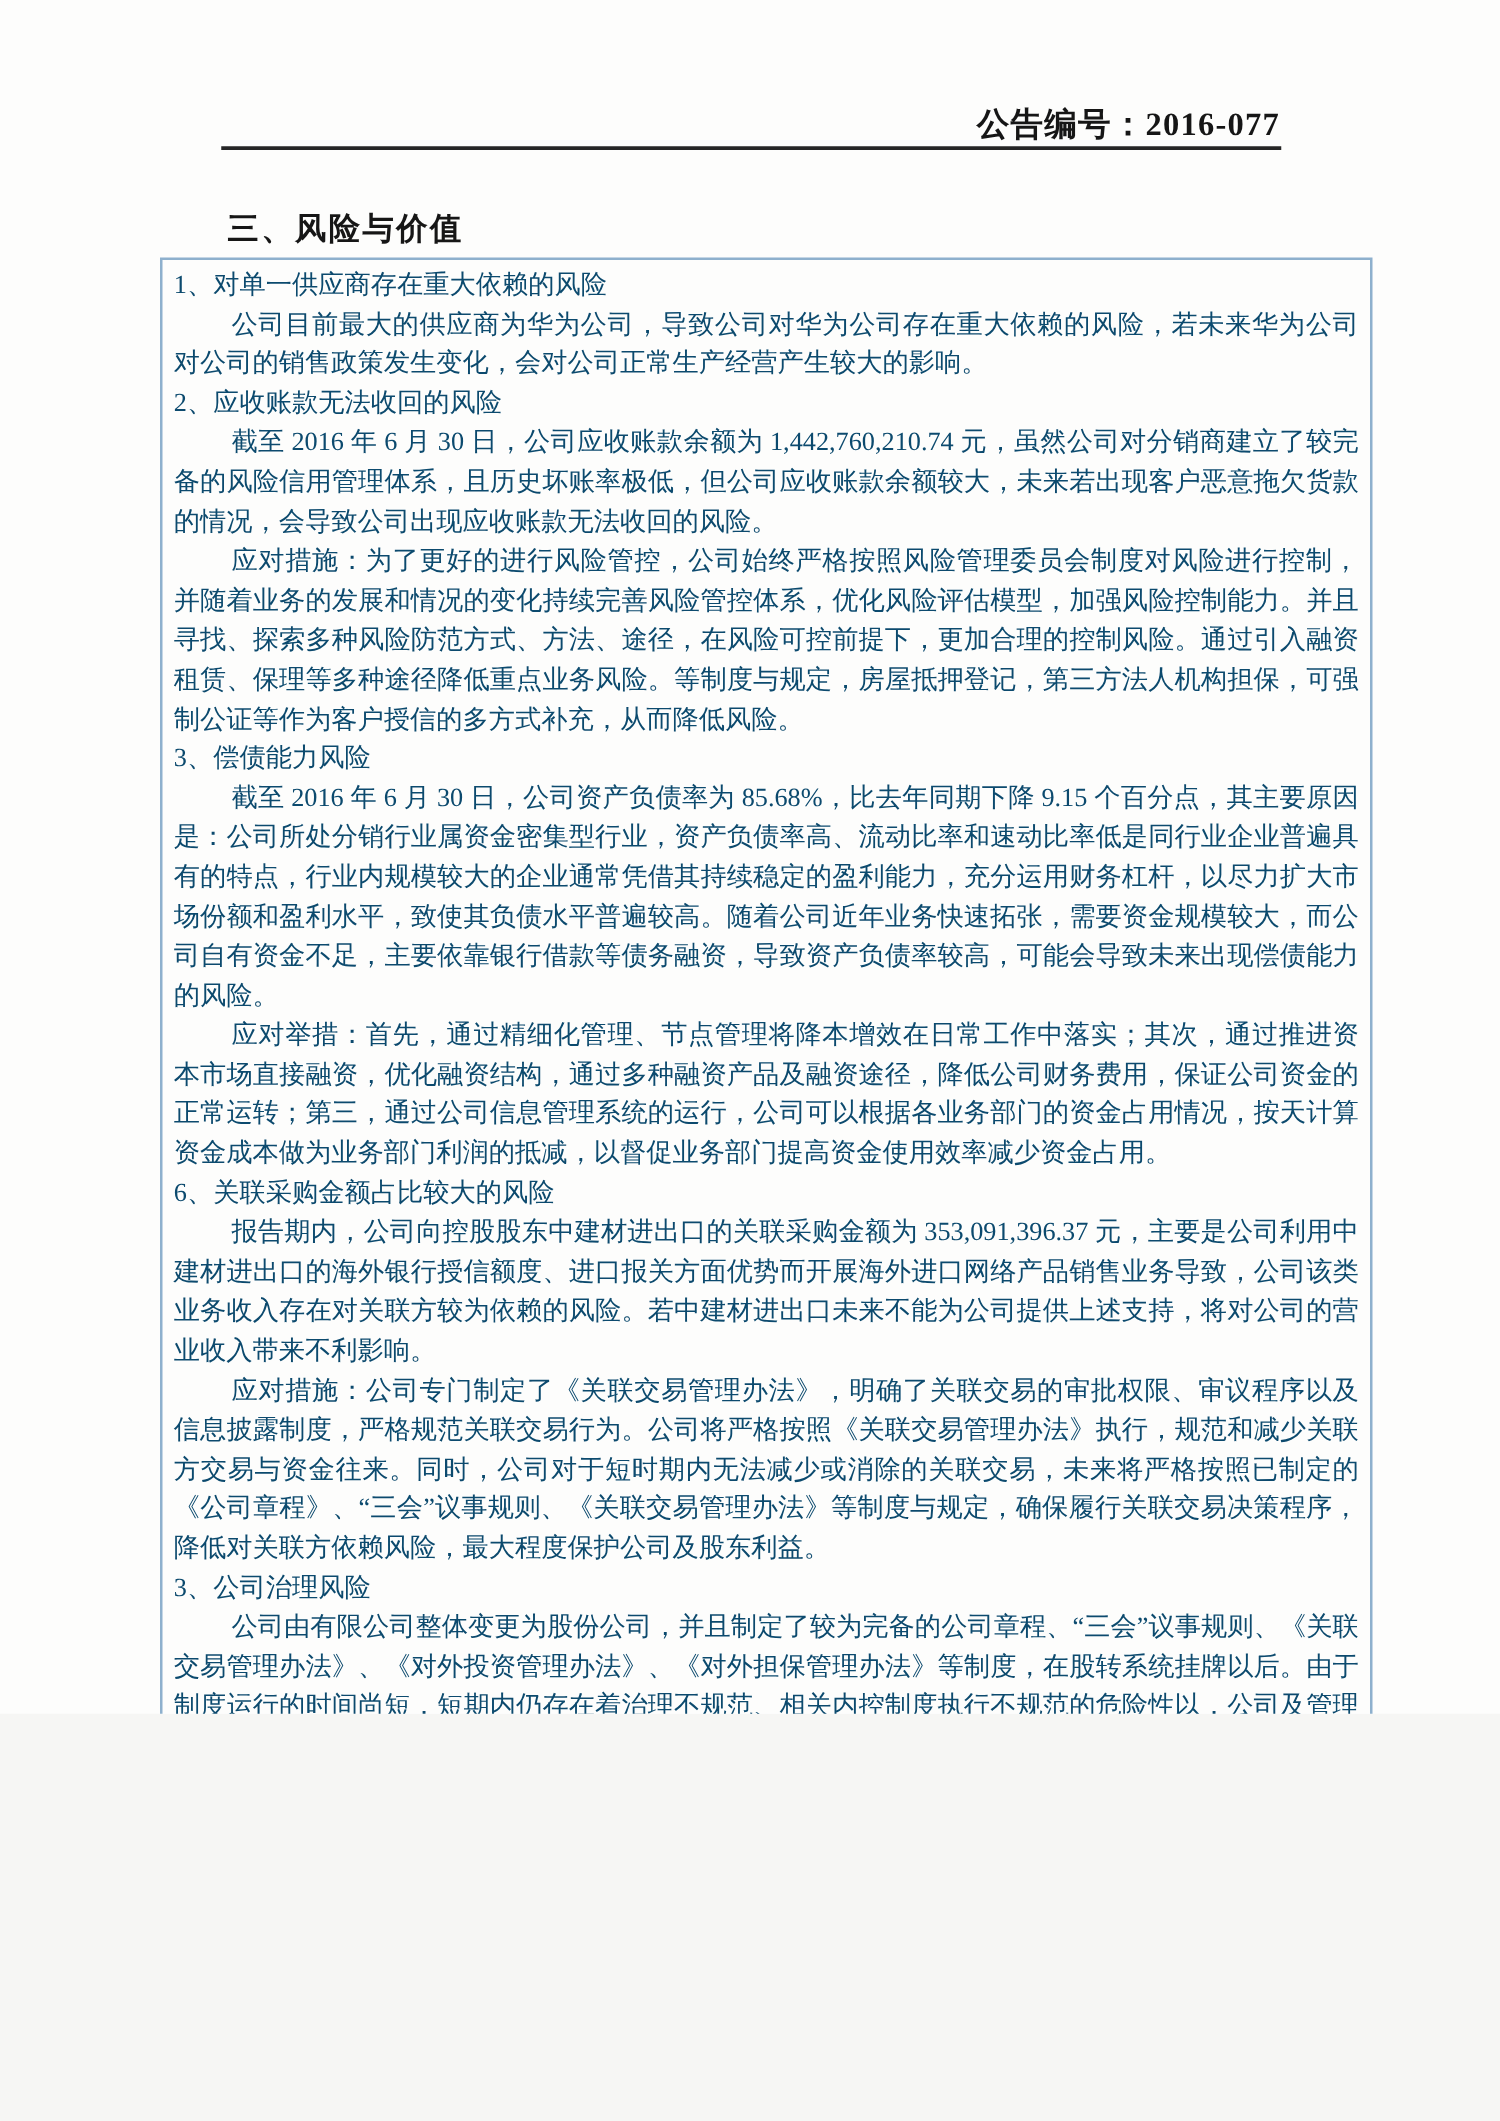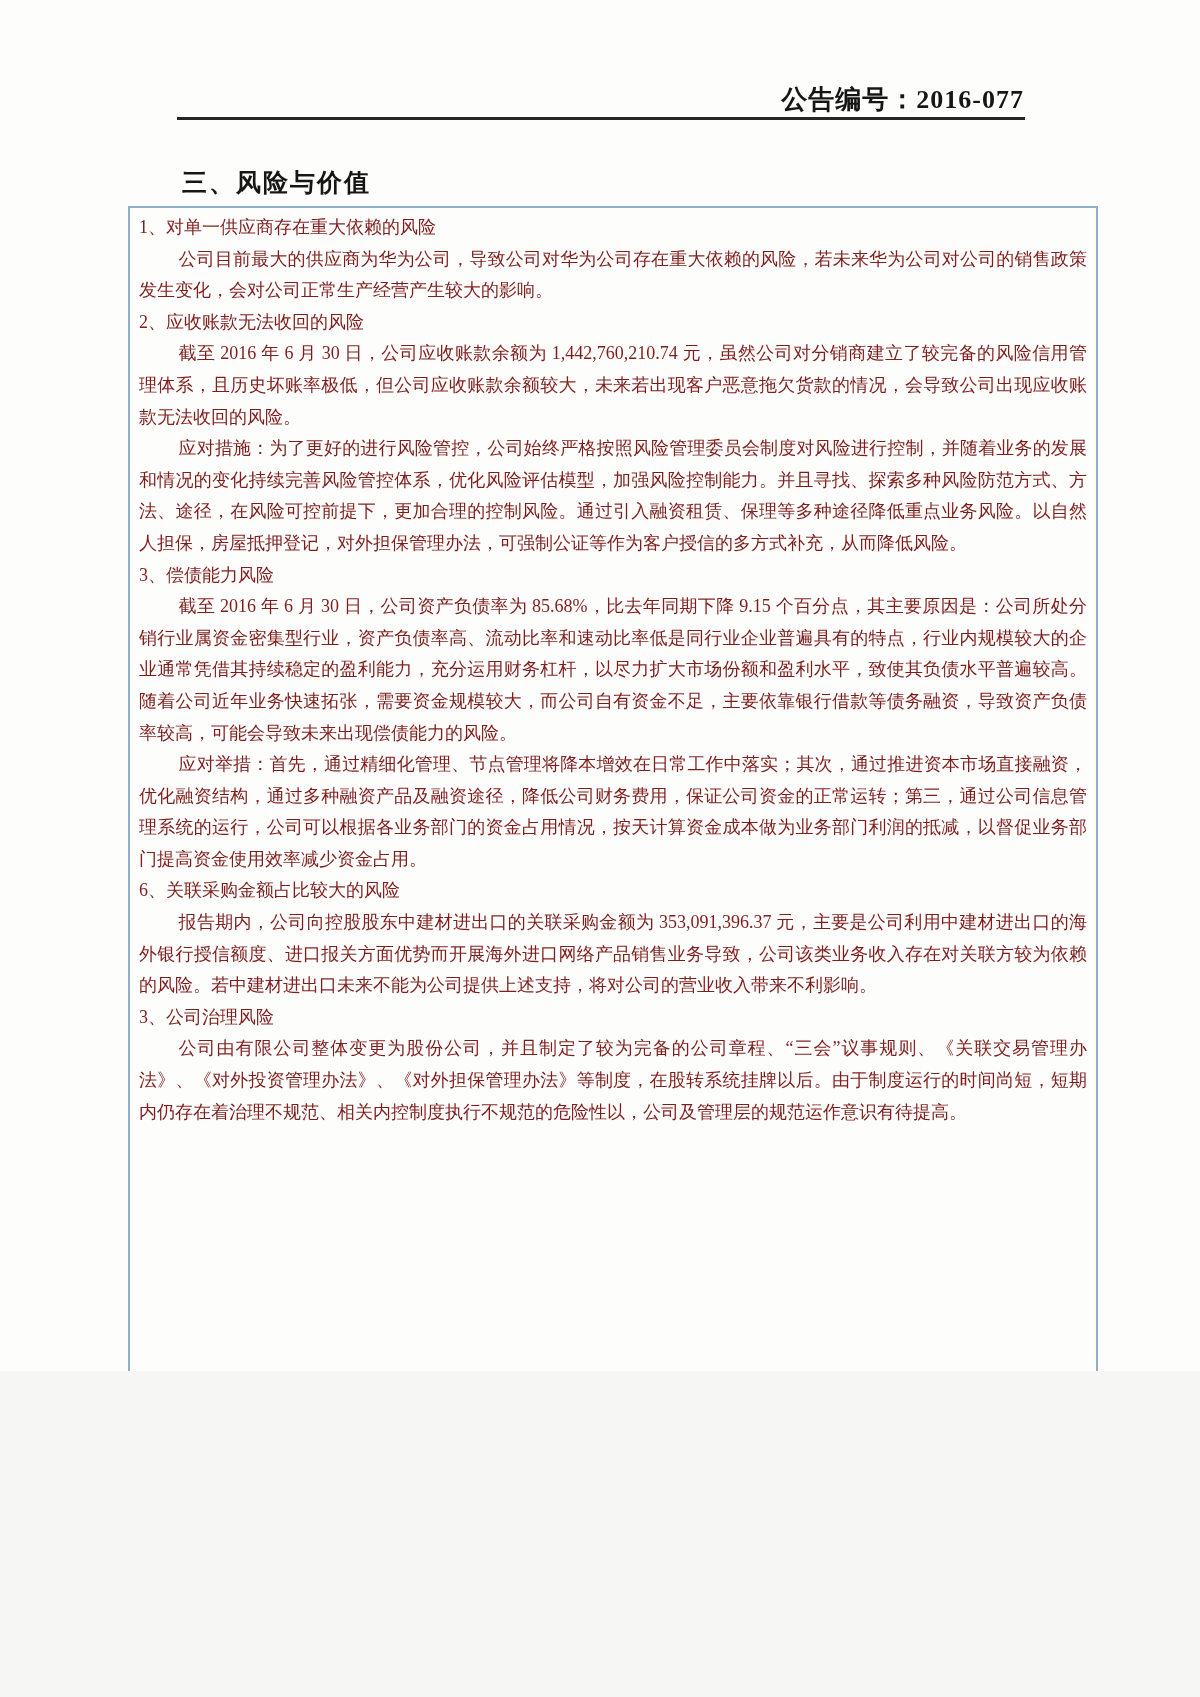--- a/index.html
+++ b/index.html
@@ -41,23 +41,23 @@
   }
   .risk-box {
     position:absolute;
     left:128px; top:206px;
     width:948px;
     min-height:1300px;
     border:2px solid #8eb0cd;
     background:#fdfdfc;
     padding:4px 9px 12px 9px;
     box-sizing:content-box;
-    font-size:18px;
+    font-size:21px;
     line-height:31.6px;
-    color:#7f1d1d;
+    color:#0c4a6e;
     text-align:justify;
   }
   .risk-heading {
     text-indent:0;
     margin:0;
   }
   .risk-para {
     margin:0;
     text-indent:2.2em;
   }
@@ -70,29 +70,30 @@
   <div class="header-rule"></div>
   <div class="section-title">三、风险与价值</div>
   <div class="risk-box">
       <div class="risk-item">
         <div class="risk-heading">1、对单一供应商存在重大依赖的风险</div>
         <p class="risk-para">公司目前最大的供应商为华为公司，导致公司对华为公司存在重大依赖的风险，若未来华为公司对公司的销售政策发生变化，会对公司正常生产经营产生较大的影响。</p>
       </div>
       <div class="risk-item">
         <div class="risk-heading">2、应收账款无法收回的风险</div>
         <p class="risk-para">截至 2016 年 6 月 30 日，公司应收账款余额为 1,442,760,210.74 元，虽然公司对分销商建立了较完备的风险信用管理体系，且历史坏账率极低，但公司应收账款余额较大，未来若出现客户恶意拖欠货款的情况，会导致公司出现应收账款无法收回的风险。</p>
-        <p class="risk-para">应对措施：为了更好的进行风险管控，公司始终严格按照风险管理委员会制度对风险进行控制，并随着业务的发展和情况的变化持续完善风险管控体系，优化风险评估模型，加强风险控制能力。并且寻找、探索多种风险防范方式、方法、途径，在风险可控前提下，更加合理的控制风险。通过引入融资租赁、保理等多种途径降低重点业务风险。以自然人担保，房屋抵押登记，对外担保管理办法，可强制公证等作为客户授信的多方式补充，从而降低风险。</p>
+        <p class="risk-para">应对措施：为了更好的进行风险管控，公司始终严格按照风险管理委员会制度对风险进行控制，并随着业务的发展和情况的变化持续完善风险管控体系，优化风险评估模型，加强风险控制能力。并且寻找、探索多种风险防范方式、方法、途径，在风险可控前提下，更加合理的控制风险。通过引入融资租赁、保理等多种途径降低重点业务风险。等制度与规定，房屋抵押登记，第三方法人机构担保，可强制公证等作为客户授信的多方式补充，从而降低风险。</p>
       </div>
       <div class="risk-item">
         <div class="risk-heading">3、偿债能力风险</div>
         <p class="risk-para">截至 2016 年 6 月 30 日，公司资产负债率为 85.68%，比去年同期下降 9.15 个百分点，其主要原因是：公司所处分销行业属资金密集型行业，资产负债率高、流动比率和速动比率低是同行业企业普遍具有的特点，行业内规模较大的企业通常凭借其持续稳定的盈利能力，充分运用财务杠杆，以尽力扩大市场份额和盈利水平，致使其负债水平普遍较高。随着公司近年业务快速拓张，需要资金规模较大，而公司自有资金不足，主要依靠银行借款等债务融资，导致资产负债率较高，可能会导致未来出现偿债能力的风险。</p>
         <p class="risk-para">应对举措：首先，通过精细化管理、节点管理将降本增效在日常工作中落实；其次，通过推进资本市场直接融资，优化融资结构，通过多种融资产品及融资途径，降低公司财务费用，保证公司资金的正常运转；第三，通过公司信息管理系统的运行，公司可以根据各业务部门的资金占用情况，按天计算资金成本做为业务部门利润的抵减，以督促业务部门提高资金使用效率减少资金占用。</p>
       </div>
       <div class="risk-item">
         <div class="risk-heading">6、关联采购金额占比较大的风险</div>
         <p class="risk-para">报告期内，公司向控股股东中建材进出口的关联采购金额为 353,091,396.37 元，主要是公司利用中建材进出口的海外银行授信额度、进口报关方面优势而开展海外进口网络产品销售业务导致，公司该类业务收入存在对关联方较为依赖的风险。若中建材进出口未来不能为公司提供上述支持，将对公司的营业收入带来不利影响。</p>
+        <p class="risk-para">应对措施：公司专门制定了《关联交易管理办法》，明确了关联交易的审批权限、审议程序以及信息披露制度，严格规范关联交易行为。公司将严格按照《关联交易管理办法》执行，规范和减少关联方交易与资金往来。同时，公司对于短时期内无法减少或消除的关联交易，未来将严格按照已制定的《公司章程》、“三会”议事规则、《关联交易管理办法》等制度与规定，确保履行关联交易决策程序，降低对关联方依赖风险，最大程度保护公司及股东利益。</p>
       </div>
       <div class="risk-item">
         <div class="risk-heading">3、公司治理风险</div>
         <p class="risk-para">公司由有限公司整体变更为股份公司，并且制定了较为完备的公司章程、“三会”议事规则、《关联交易管理办法》、《对外投资管理办法》、《对外担保管理办法》等制度，在股转系统挂牌以后。由于制度运行的时间尚短，短期内仍存在着治理不规范、相关内控制度执行不规范的危险性以，公司及管理层的规范运作意识有待提高。</p>
       </div>
     </div>
 </div>
 
 </body></html>

